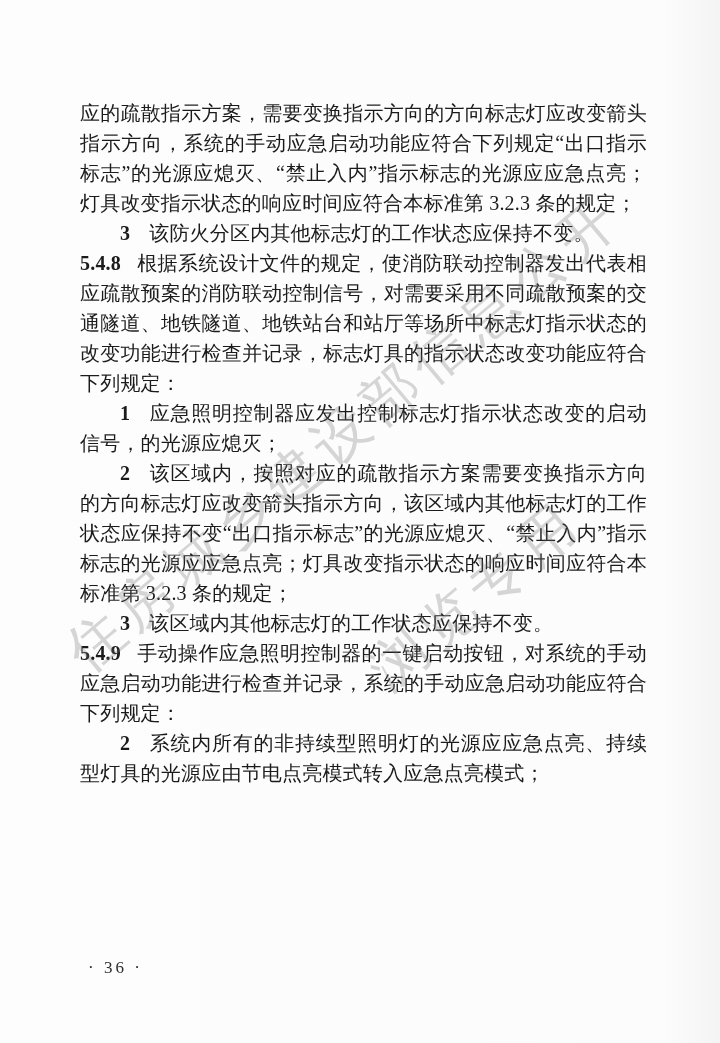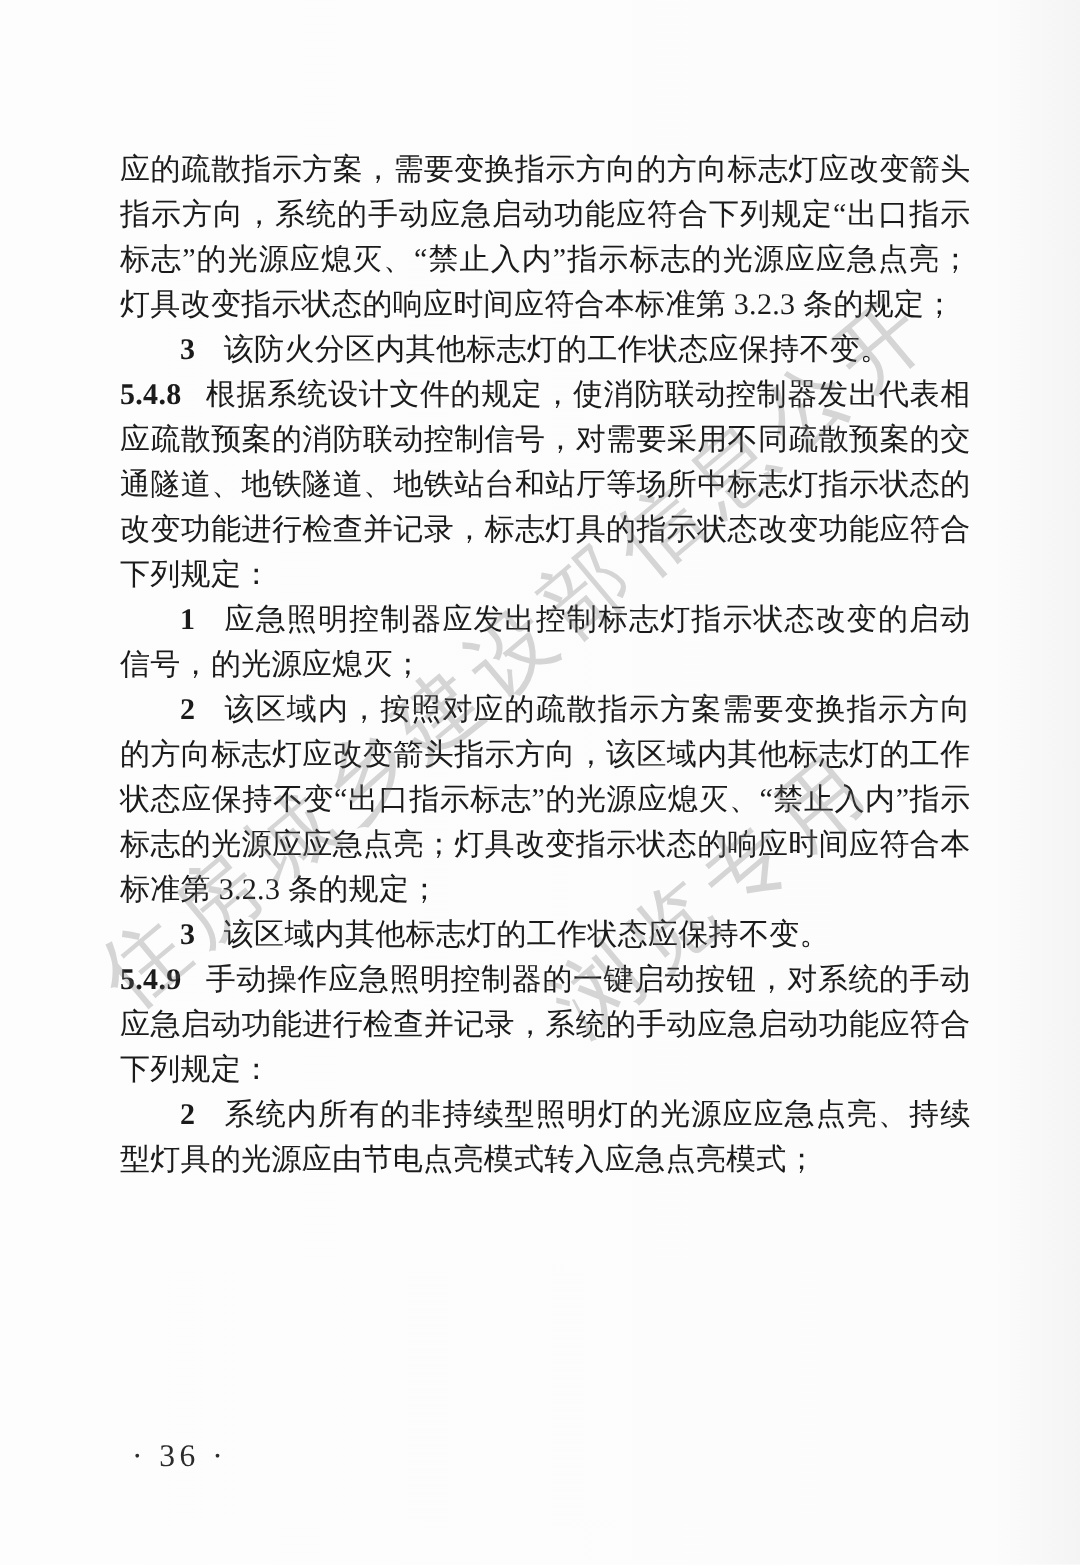--- a/index.html
+++ b/index.html
@@ -30,21 +30,21 @@
   .text-block p { margin: 0; }
   p.item { text-indent: 2em; font-family: Liberation Serif, serif; }
   p.section, p.continuation { text-indent: 0; }
   .num { font-weight: bold; }
   p.item .num { margin-right: 0.95em; }
   p.section .num { margin-right: 0.8em; }
   .footer {
     position: absolute;
     left: 88px;
     top: 958px;
-    font-size: 21px;
+    font-size: 17px;
     letter-spacing: 3px;
     color: #2c2c2c;
     z-index: 1;
   }
   .watermark {
     position: absolute;
     white-space: nowrap;
     font-size: 56px;
     letter-spacing: 8px;
     color: rgba(110, 110, 110, 0.28);

